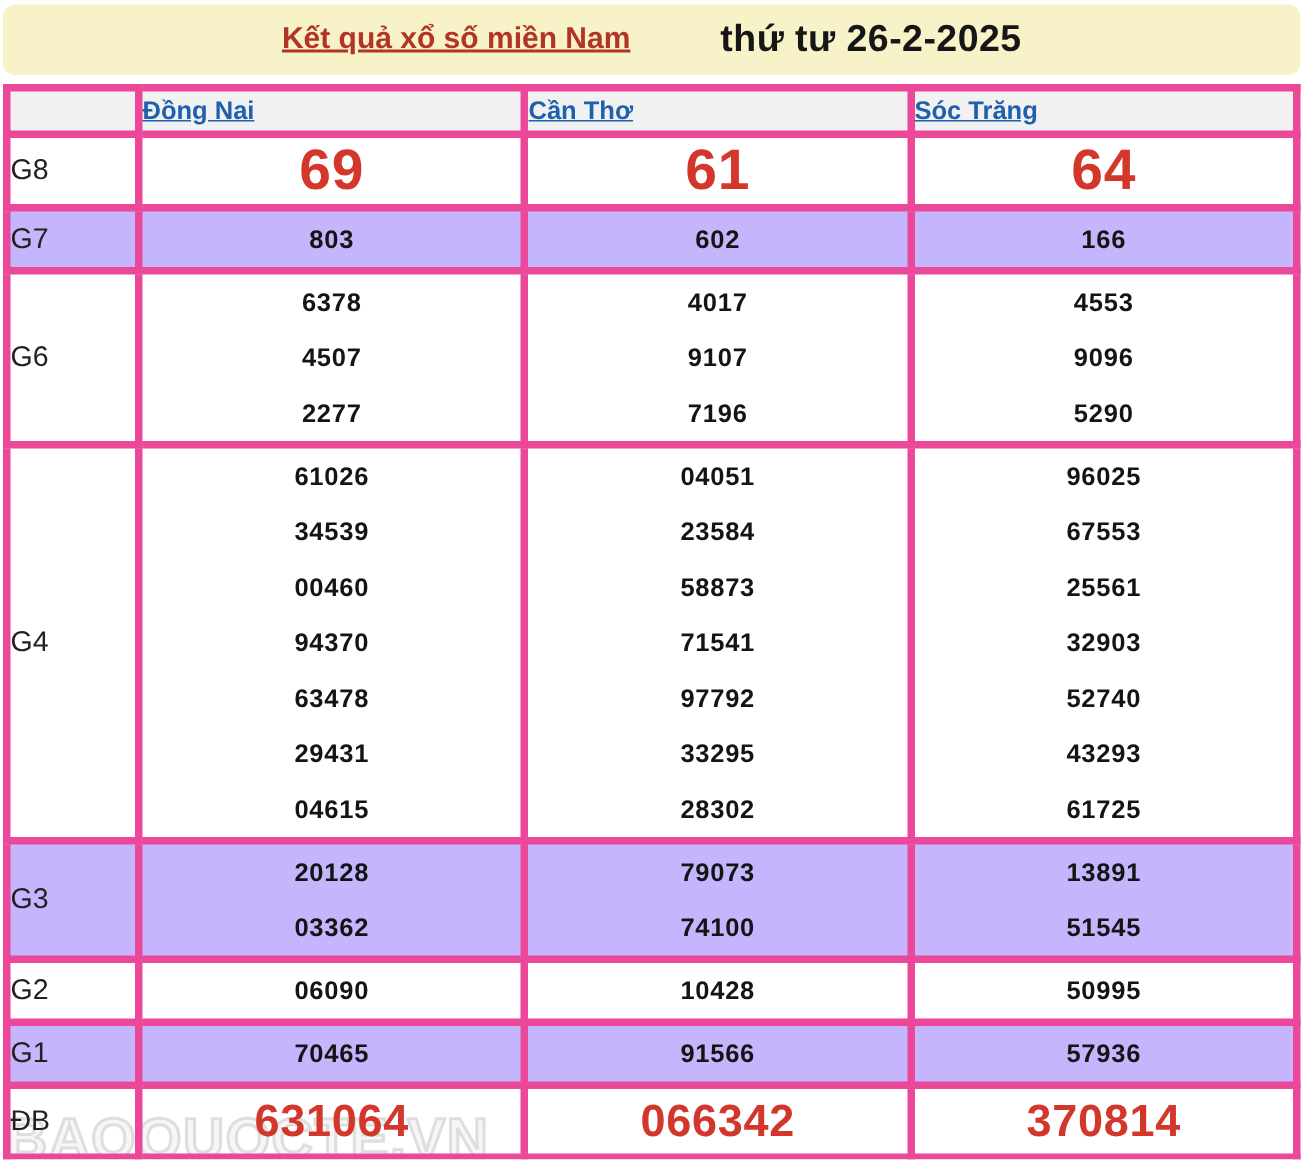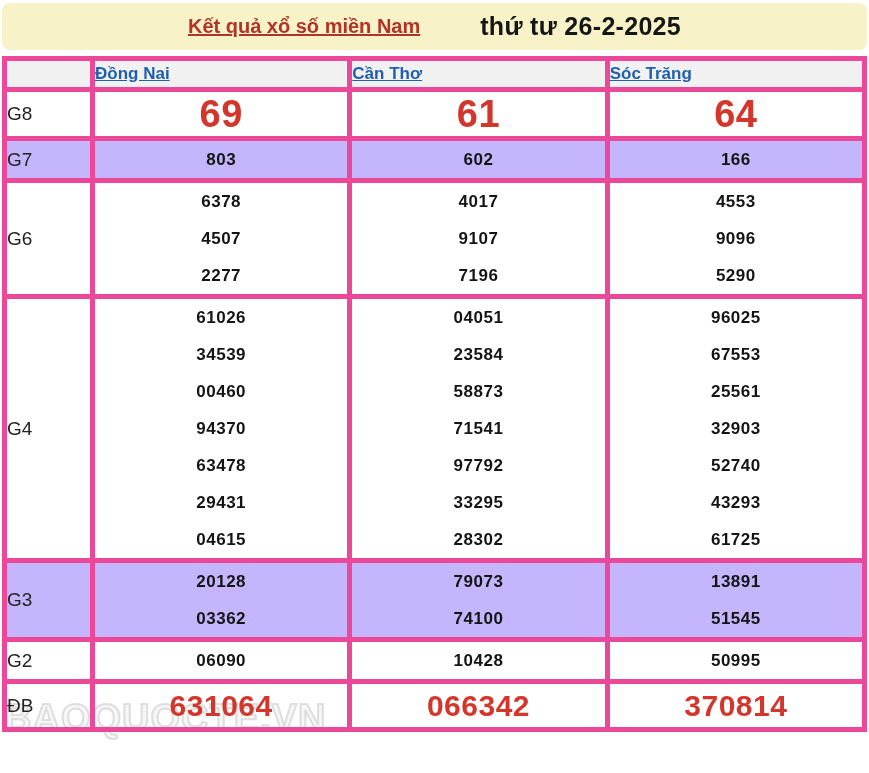--- a/index.html
+++ b/index.html
@@ -182,20 +182,32 @@
             <td>
               <div class="line">06090</div>
             </td>
             <td>
               <div class="line">10428</div>
             </td>
             <td>
               <div class="line">50995</div>
             </td>
           </tr>
+          <tr class="shaded row-g1">
+            <td class="prize-label">G1</td>
+            <td>
+              <div class="line">70465</div>
+            </td>
+            <td>
+              <div class="line">91566</div>
+            </td>
+            <td>
+              <div class="line">57936</div>
+            </td>
+          </tr>
           <tr class="highlight row-db">
             <td class="prize-label">ĐB</td>
             <td>
               <div class="line">631064</div>
             </td>
             <td>
               <div class="line">066342</div>
             </td>
             <td>
               <div class="line">370814</div>

